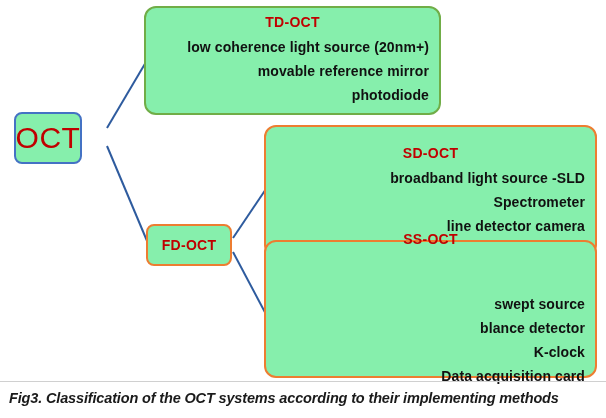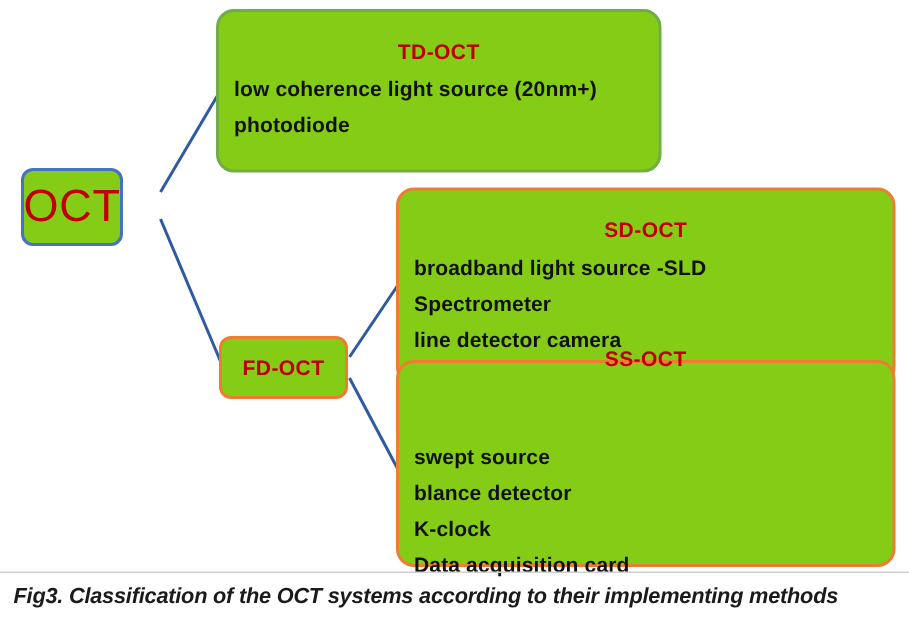--- a/index.html
+++ b/index.html
@@ -31,21 +31,21 @@
     left: 0;
     top: 0;
     width: 606px;
     height: 380px;
     pointer-events: none;
   }
 
   .node {
     position: absolute;
     box-sizing: border-box;
-    background: #84cc16;
+    background: #86efac;
     display: flex;
     flex-direction: column;
     align-items: center;
     justify-content: center;
   }
 
   
   #node-oct {
     left: 14px;
     top: 112px;
@@ -113,21 +113,21 @@
     color: #C00000;
     font-size: 14px;
     font-weight: bold;
     letter-spacing: 0.3px;
     margin-bottom: 5px;
     text-align: center;
   }
   .leaf-items {
     display: flex;
     flex-direction: column;
-    align-items: flex-start;
+    align-items: flex-end;
     justify-content: center;
     width: 100%;
   }
   .leaf-item {
     color: #111111;
     font-size: 14px;
     font-weight: bold;
     text-align: center;
     line-height: 1.0;
     padding: 5px 0;
@@ -175,20 +175,21 @@
     </svg>
 
     <div class="node" id="node-oct">
       <span class="root-label">OCT</span>
     </div>
 
     <div class="node" id="node-td">
       <div class="leaf-title">TD-OCT</div>
       <div class="leaf-items">
         <div class="leaf-item">low coherence light source (20nm+)</div>
+        <div class="leaf-item">movable reference mirror</div>
         <div class="leaf-item">photodiode</div>
       </div>
     </div>
 
     <div class="node" id="node-fd">
       <span class="mid-label">FD-OCT</span>
     </div>
 
     <div class="node" id="node-sd">
       <div class="leaf-title">SD-OCT</div>

